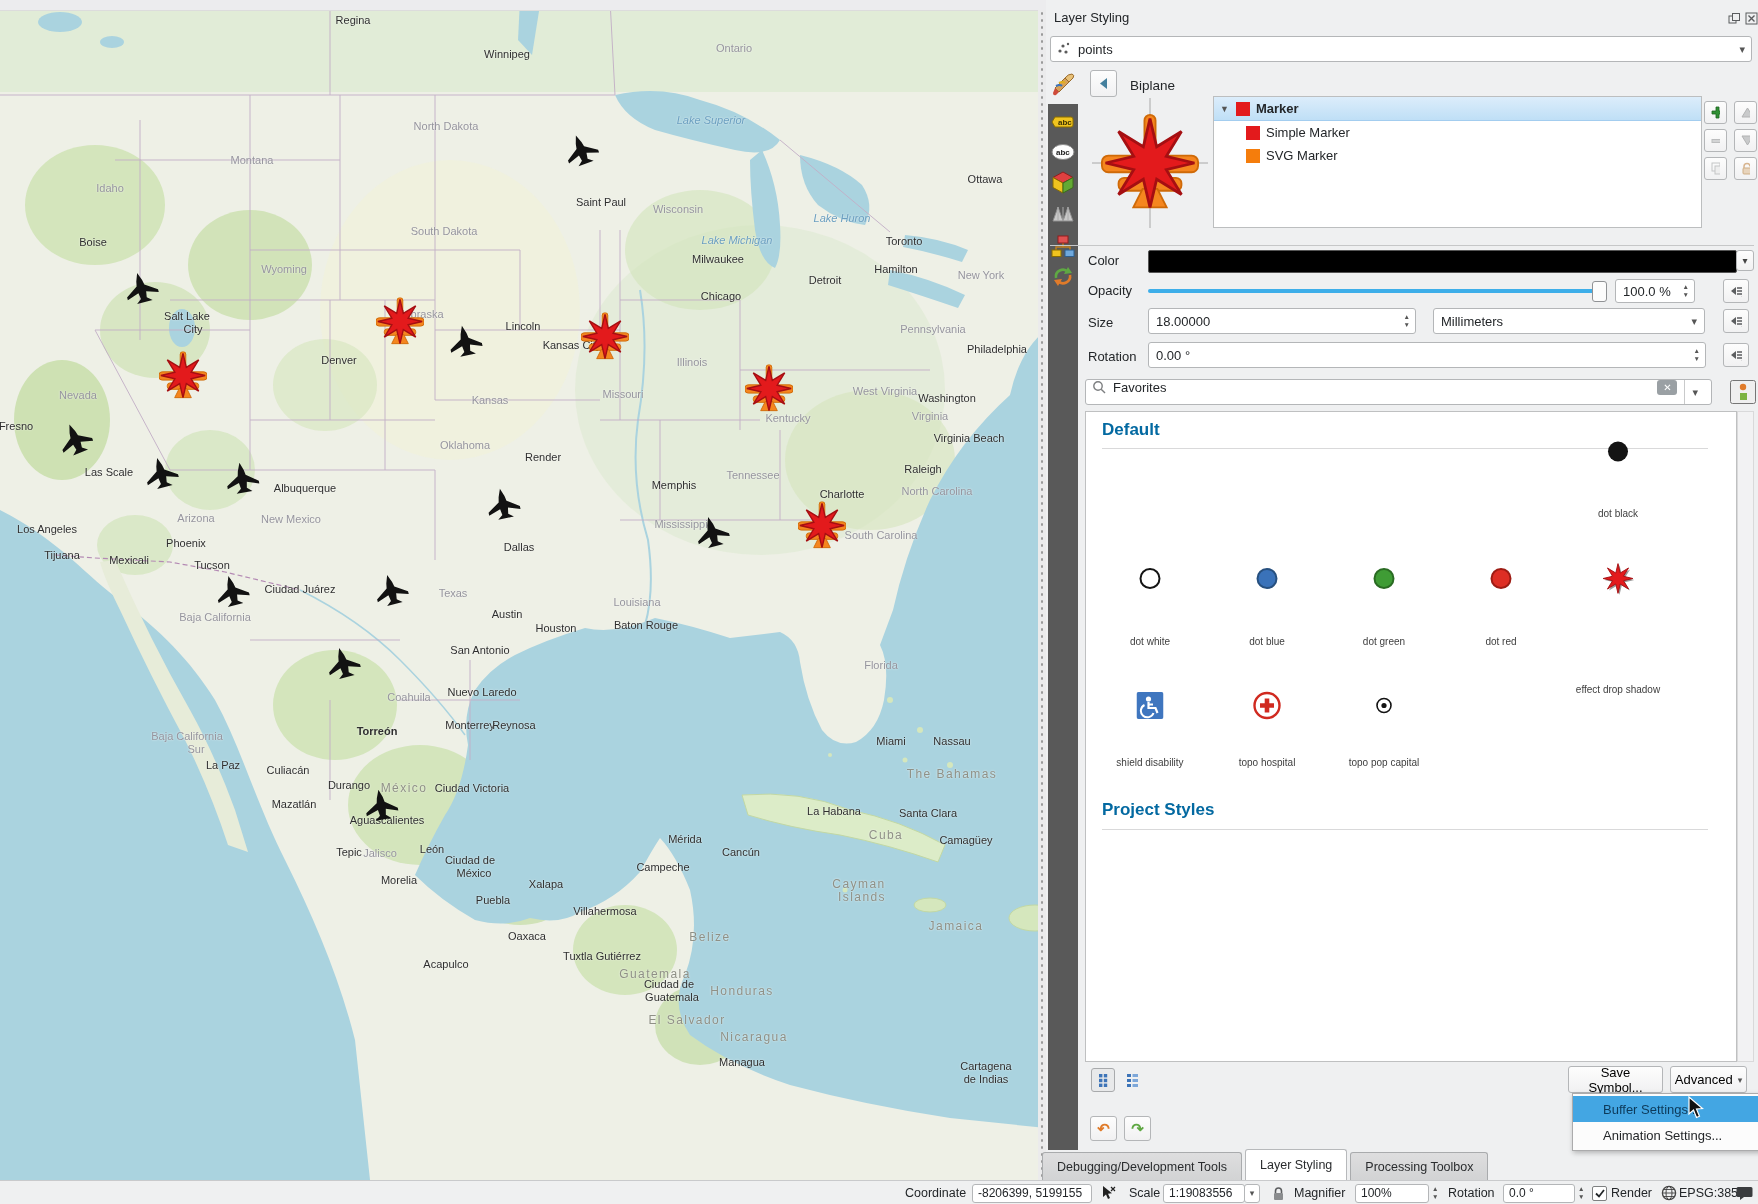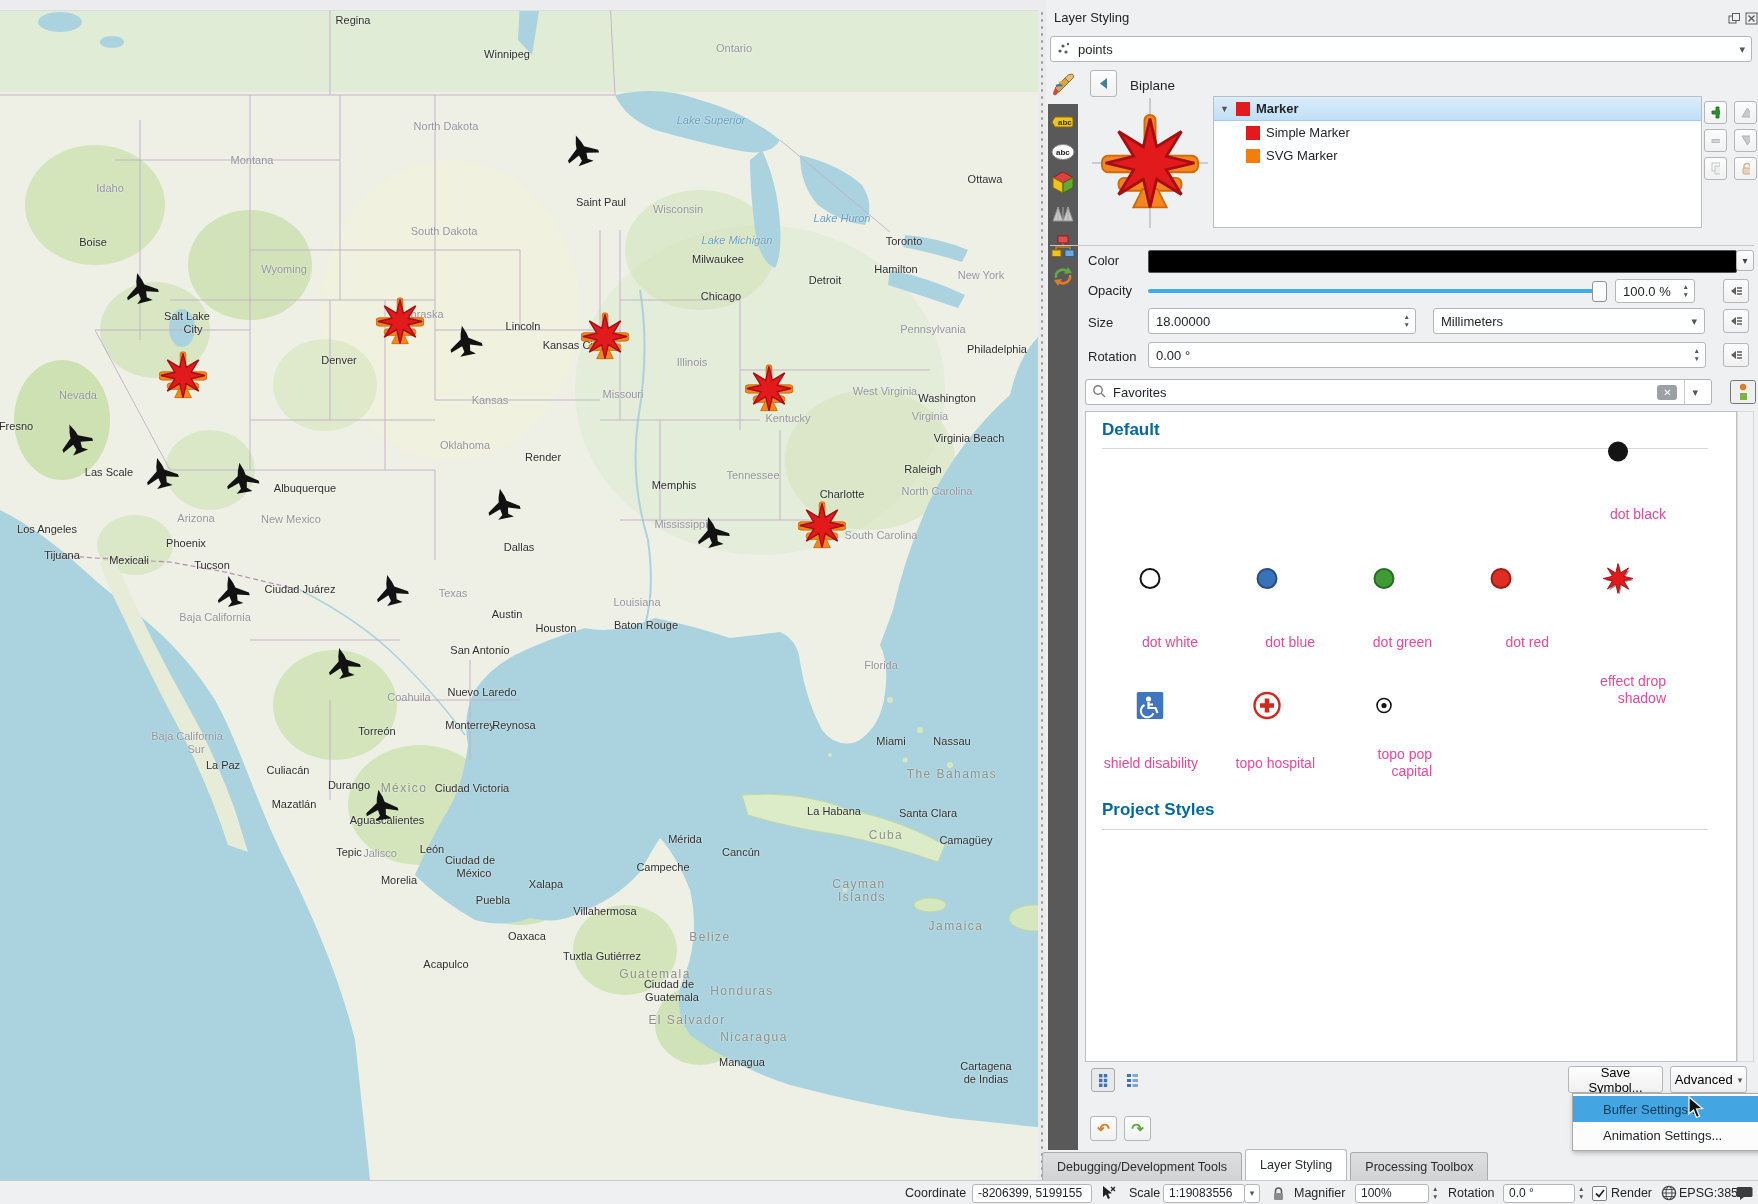--- a/index.html
+++ b/index.html
@@ -41,30 +41,30 @@
   .btnface{background:linear-gradient(#fdfdfd,#f1f1f2);border:1px solid #b4b6b8;border-radius:3px;box-sizing:border-box}
   #color-swatch{left:102px;top:250px;width:587px;height:21px;background:#000;border:1px solid #555;border-radius:2px}
   #color-arrow{left:690px;top:250px;width:18px;height:21px;display:flex;align-items:center;justify-content:center;font-size:10px;color:#444}
   .spinbox{position:absolute;background:#fff;border:1px solid #b4b6b8;border-radius:3px;display:flex;align-items:center;box-sizing:border-box;padding-left:7px}
   .spin-ar{margin-left:auto;display:flex;flex-direction:column;align-items:center;line-height:6px;font-size:6.5px;color:#555;padding:0 5px;gap:2px}
   .combo{position:absolute;background:#fff;border:1px solid #b4b6b8;border-radius:3px;display:flex;align-items:center;box-sizing:border-box;padding:0 7px}
   .combo .arrow{margin-left:auto;color:#555;font-size:11px}
   .override{position:absolute;width:26px;height:24px;display:flex;align-items:center;justify-content:center}
   #op-track{left:102px;top:289px;width:458px;height:4px;background:#3daee9;border-radius:2px}
   #op-handle{left:546px;top:281px;width:13px;height:19px;background:#fcfcfc;border:1px solid #909295;border-radius:3px}
-  #search{left:39px;top:379px;width:627px;height:26px;background:#fff;border:1px solid #b4b6b8;border-radius:3px;box-sizing:border-box;display:flex;align-items:center;gap:7px;padding:0 6px}
+  #search{left:39px;top:379px;width:627px;height:26px;background:#fff;border:1px solid #b4b6b8;border-radius:3px;box-sizing:border-box;display:flex;align-items:flex-start;gap:7px;padding:0 6px}
   #search .dd{margin-left:0;border-left:1px solid #c9cacb;height:100%;display:flex;align-items:center;padding:0 7px;color:#555;font-size:11px}
   #search .clear{margin-left:auto;width:20px;height:15px;background:#9aa0a4;border-radius:3px;color:#fff;font-size:10px;display:flex;align-items:center;justify-content:center}
   #stylemgr{left:684px;top:380px;width:26px;height:24px;display:flex;align-items:center;justify-content:center}
   #browser{left:39px;top:411px;width:652px;height:651px;background:#fff;border:1px solid #bfc0c1;box-sizing:border-box;overflow:hidden}
   #vscroll{left:691px;top:411px;width:17px;height:651px;background:#f2f2f3;border:1px solid #d9d9da;box-sizing:border-box}
   .bhdr{position:absolute;left:16px;font-size:17px;font-weight:bold;color:#0369a1}
   .bline{position:absolute;left:16px;width:606px;height:1px;background:#d9d9da}
   .sym-ic{position:absolute;transform:translate(-50%,-50%)}
-  .sym-lb{position:absolute;transform:translate(-50%,-50%);width:96px;text-align:right;font-size:14px;color:#ec4899;line-height:1.2}
+  .sym-lb{position:absolute;transform:translate(-50%,-50%);width:96px;text-align:center;font-size:10px;color:#404040;line-height:1.2}
   .vt{position:absolute;width:24px;height:24px;display:flex;align-items:center;justify-content:center}
   #view-grid{left:45px;top:1068px;border:1px solid #a8aaac;border-radius:3px;background:#e8e9ea}
   #view-list{left:74px;top:1068px}
   #save-btn{left:522px;top:1066px;width:95px;height:27px;display:flex;align-items:center;justify-content:center;font-size:13px}
   #adv-btn{left:624px;top:1066px;width:77px;height:27px;display:flex;align-items:center;justify-content:center;gap:5px;font-size:13px}
   #undo-btn{left:44px;top:1116px;width:27px;height:25px}#redo-btn{left:78px;top:1116px;width:27px;height:25px}
   #undo-btn,#redo-btn{display:flex;align-items:center;justify-content:center;font-size:15px;font-weight:bold}
   #ctx-menu{position:absolute;left:1572px;top:1093px;width:200px;background:#fcfcfc;border:1px solid #ababac;box-shadow:1px 2px 5px rgba(0,0,0,.25);z-index:30;padding:2px 0}
   .mi{height:26px;display:flex;align-items:center;padding-left:30px;font-size:13px;color:#232629}
   .mi.hl{background:#43a6e3;color:#0d3a5a}
@@ -257,21 +257,21 @@
       <span class="map-label cy" style="left: 507px; top: 614px;">Austin</span>
       <span class="map-label cy" style="left: 556px; top: 628px;">Houston</span>
       <span class="map-label cy" style="left: 646px; top: 625px;">Baton Rouge</span>
       <span class="map-label s" style="left: 637px; top: 602px;">Louisiana</span>
       <span class="map-label s" style="left: 881px; top: 665px;">Florida</span>
       <span class="map-label cy" style="left: 480px; top: 650px;">San Antonio</span>
       <span class="map-label s" style="left: 215px; top: 617px;">Baja California</span>
       <span class="map-label s" style="left: 409px; top: 697px;">Coahuila</span>
       <span class="map-label cy" style="left: 482px; top: 692px;">Nuevo Laredo</span>
       <span class="map-label cy" style="left: 470px; top: 725px;">Monterrey</span>
-      <span class="map-label cy" style="left: 377px; top: 731px;">Torreón</span>
+      <span class="map-label cy" style="left: 377px; top: 731px; font-weight: bold;">Torreón</span>
       <span class="map-label cy" style="left: 514px; top: 725px;">Reynosa</span>
       <span class="map-label cy" style="left: 891px; top: 741px;">Miami</span>
       <span class="map-label cy" style="left: 952px; top: 741px;">Nassau</span>
       <span class="map-label co" style="left: 952px; top: 774px;">The Bahamas</span>
       <span class="map-label s" style="left: 187px; top: 736px;">Baja California</span>
       <span class="map-label s" style="left: 196px; top: 749px;">Sur</span>
       <span class="map-label cy" style="left: 223px; top: 765px;">La Paz</span>
       <span class="map-label cy" style="left: 288px; top: 770px;">Culiacán</span>
       <span class="map-label cy" style="left: 349px; top: 785px;">Durango</span>
       <span class="map-label cy" style="left: 294px; top: 804px;">Mazatlán</span>

